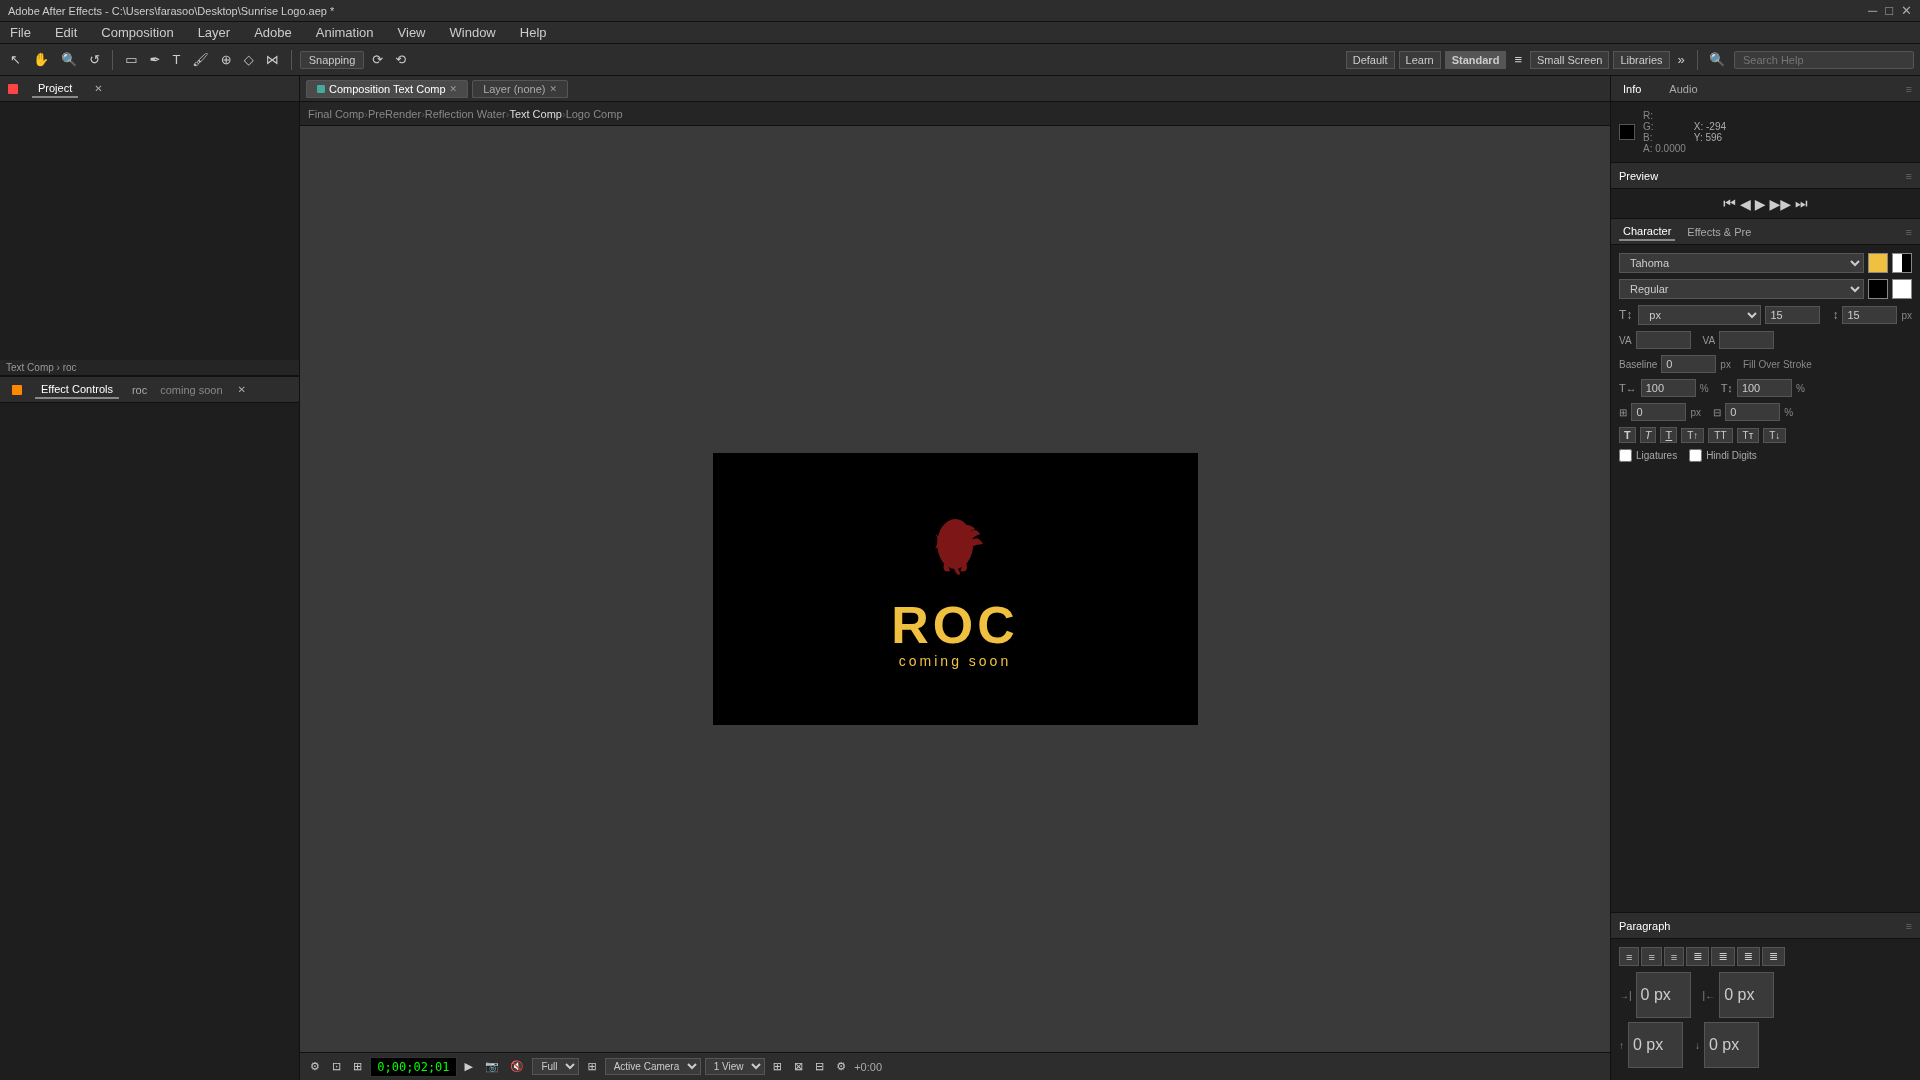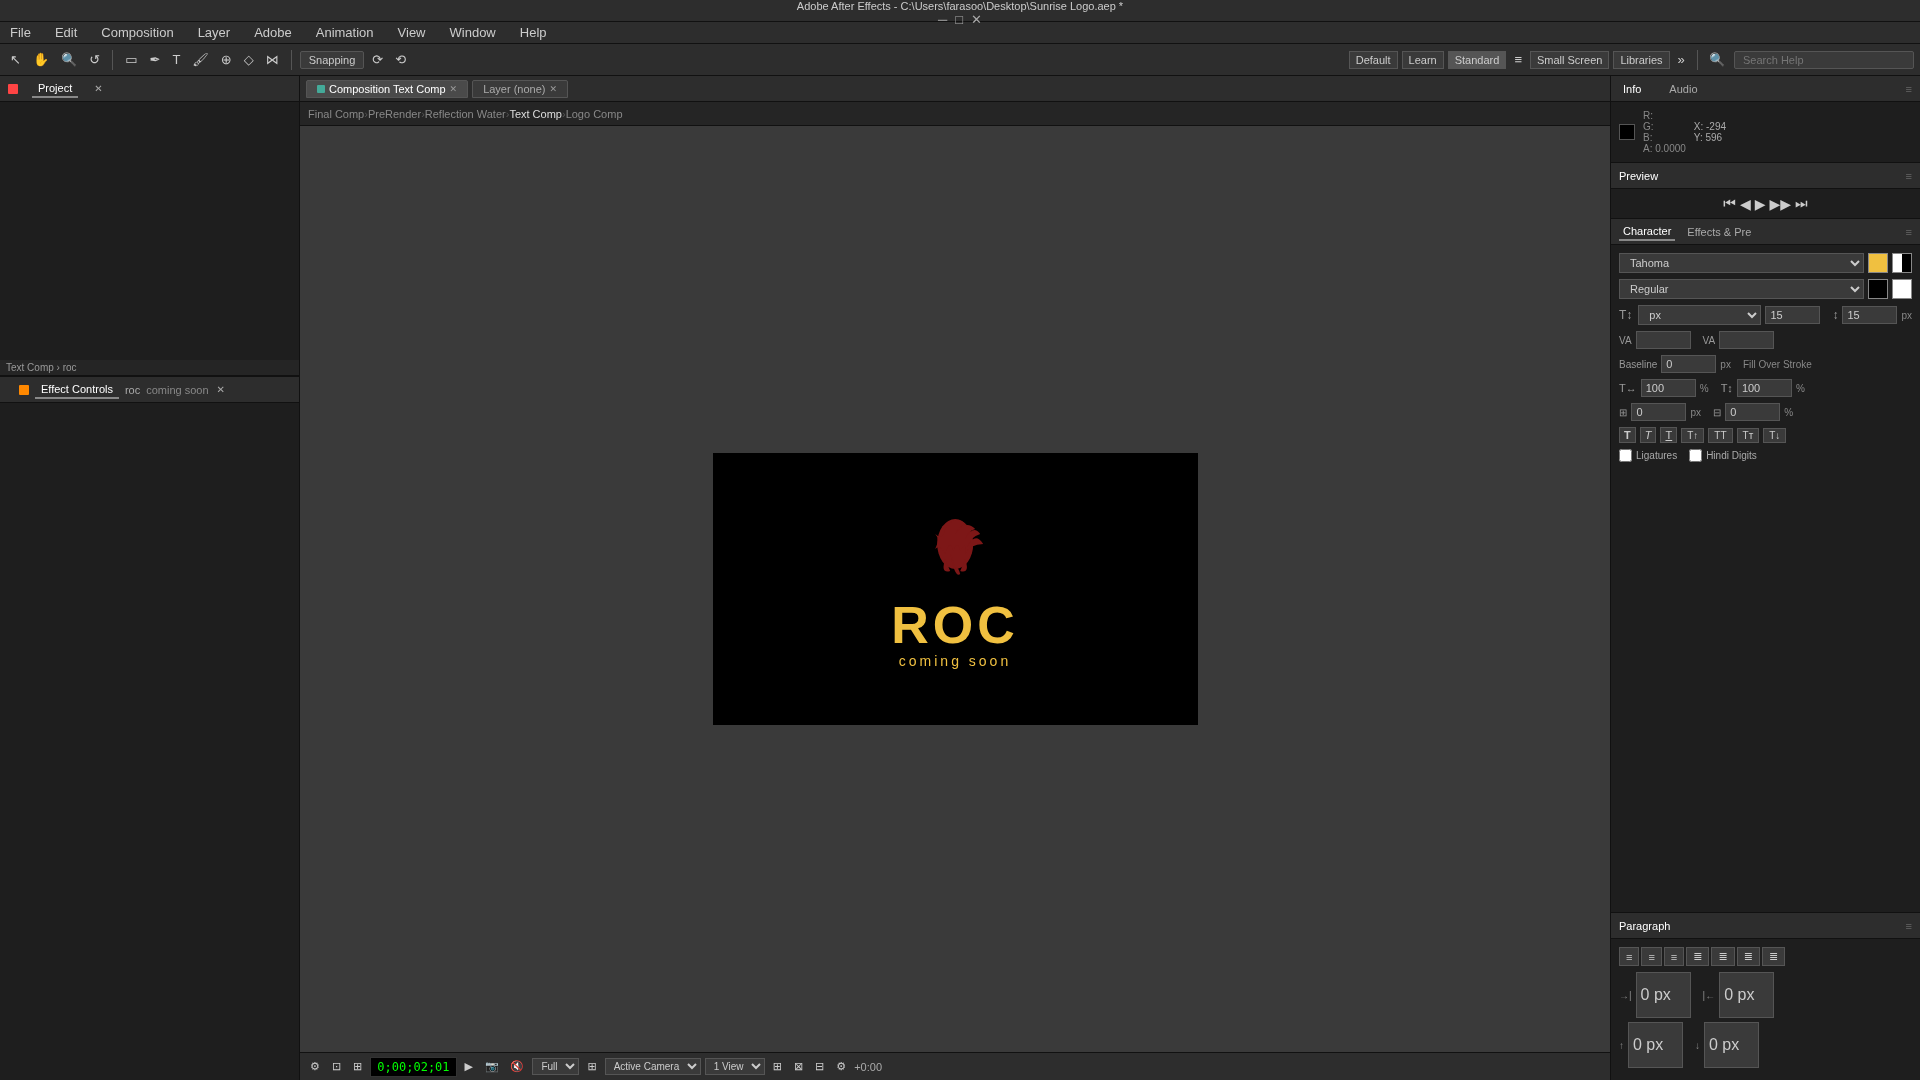--- a/index.html
+++ b/index.html
@@ -8,21 +8,20 @@
     
     #titlebar {
       background: #2d2d2d;
       height: 22px;
       display: flex;
       align-items: center;
       padding: 0 8px;
       font-size: 11px;
       border-bottom: 1px solid #111;
       justify-content: space-between;
-      flex-direction: column;
     }
     #titlebar-controls { display: flex; gap: 8px; }
     #titlebar-controls span { cursor: pointer; color: #aaa; font-size: 13px; }
 
     
     #menubar {
       background: #2d2d2d;
       height: 22px;
       display: flex;
       align-items: center;
@@ -137,23 +136,23 @@
     #effect-panel {
       flex: 1;
       display: flex;
       flex-direction: column;
     }
     .effect-header {
       background: #2d2d2d;
       height: 26px;
       display: flex;
       align-items: center;
-      padding: 0 19px;
-      border-bottom: 1px solid #111;
-      gap: 6px;
+      padding: 0 12px;
+      border-bottom: 1px solid #111;
+      gap: 13px;
     }
     .effect-content {
       flex: 1;
       background: #1e1e1e;
       padding: 4px;
     }
 
     
     #center-panel {
       flex: 1;
@@ -486,21 +485,21 @@
   <button class="tool-btn">⊕</button>
   <button class="tool-btn">◇</button>
   <button class="tool-btn">⋈</button>
   <div class="tool-separator"></div>
   <button class="snapping-btn">Snapping</button>
   <button class="tool-btn">⟳</button>
   <button class="tool-btn">⟲</button>
   <div style="flex:1"></div>
   <span class="workspace-select">Default</span>
   <span class="workspace-select">Learn</span>
-  <span class="workspace-select" style="background:#555; font-weight:normal;text-align:center;">Standard</span>
+  <span class="workspace-select" style="background:#555; font-weight:bold;text-align:center;">Standard</span>
   <button class="tool-btn">≡</button>
   <span class="workspace-select">Small Screen</span>
   <span class="workspace-select">Libraries</span>
   <button class="tool-btn">»</button>
   <div class="tool-separator"></div>
   <button class="tool-btn">🔍</button>
   <input class="search-box" type="text" placeholder="Search Help" style="">
 </div>
 
 <div id="main">

